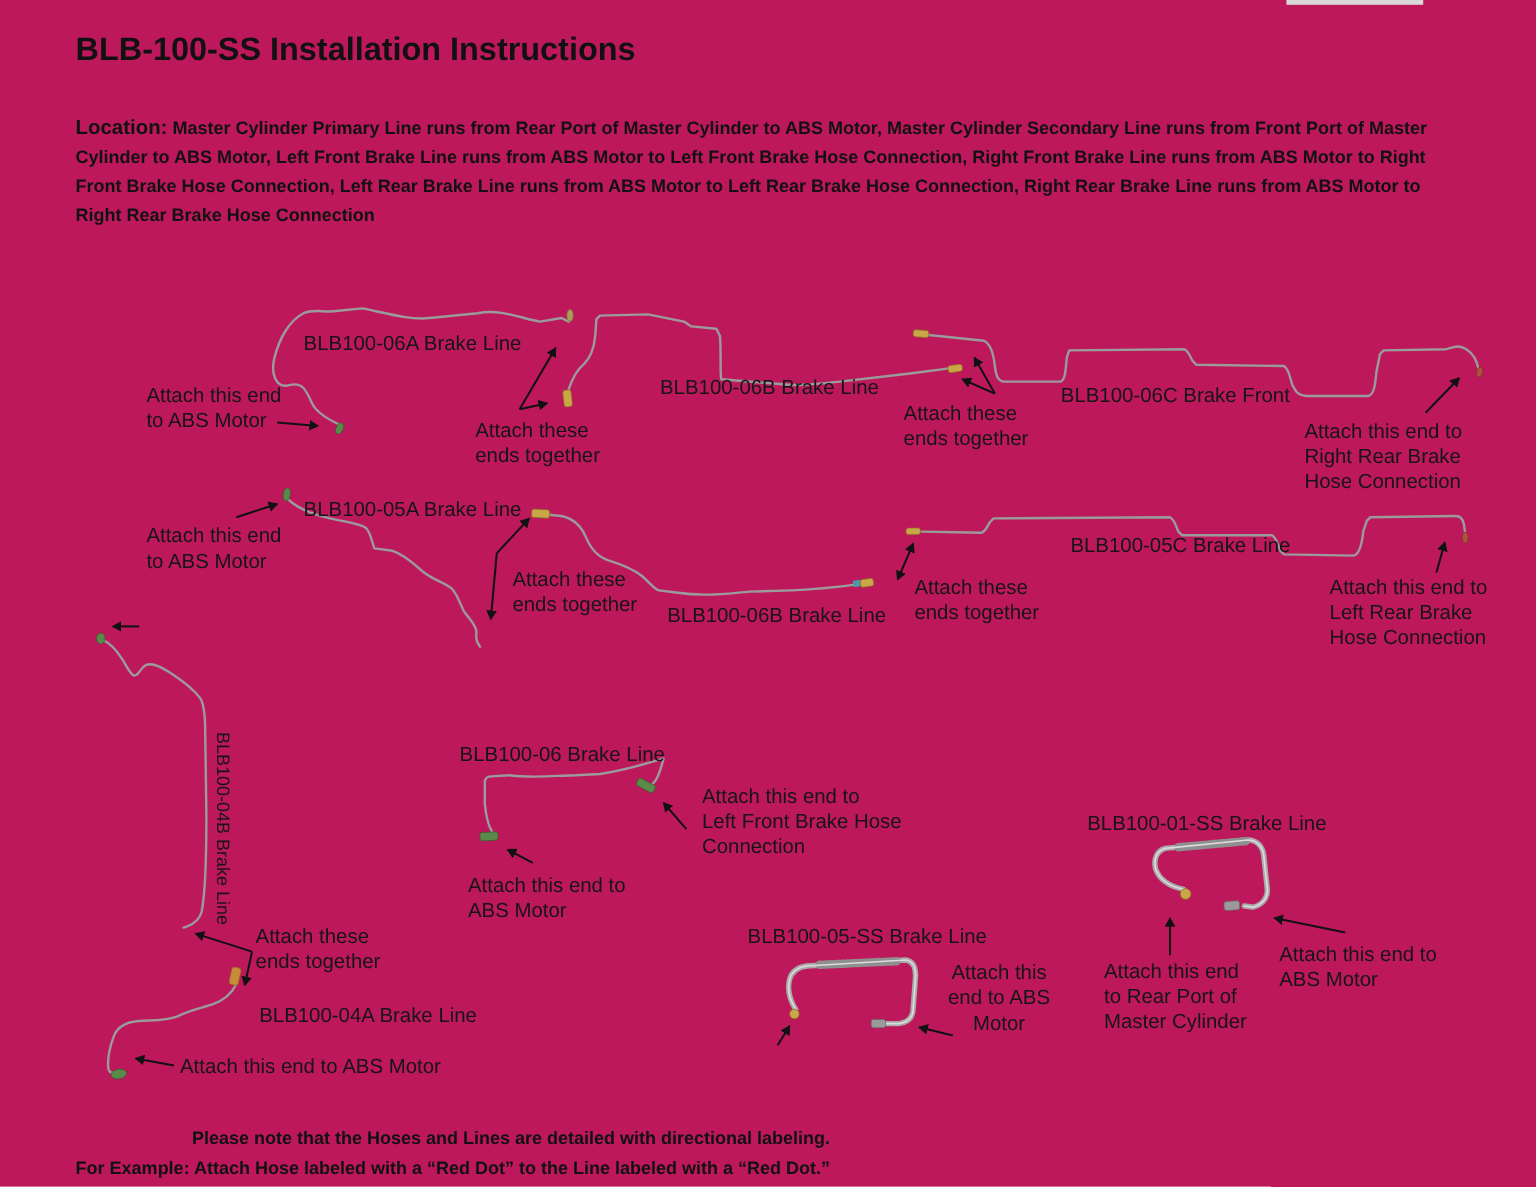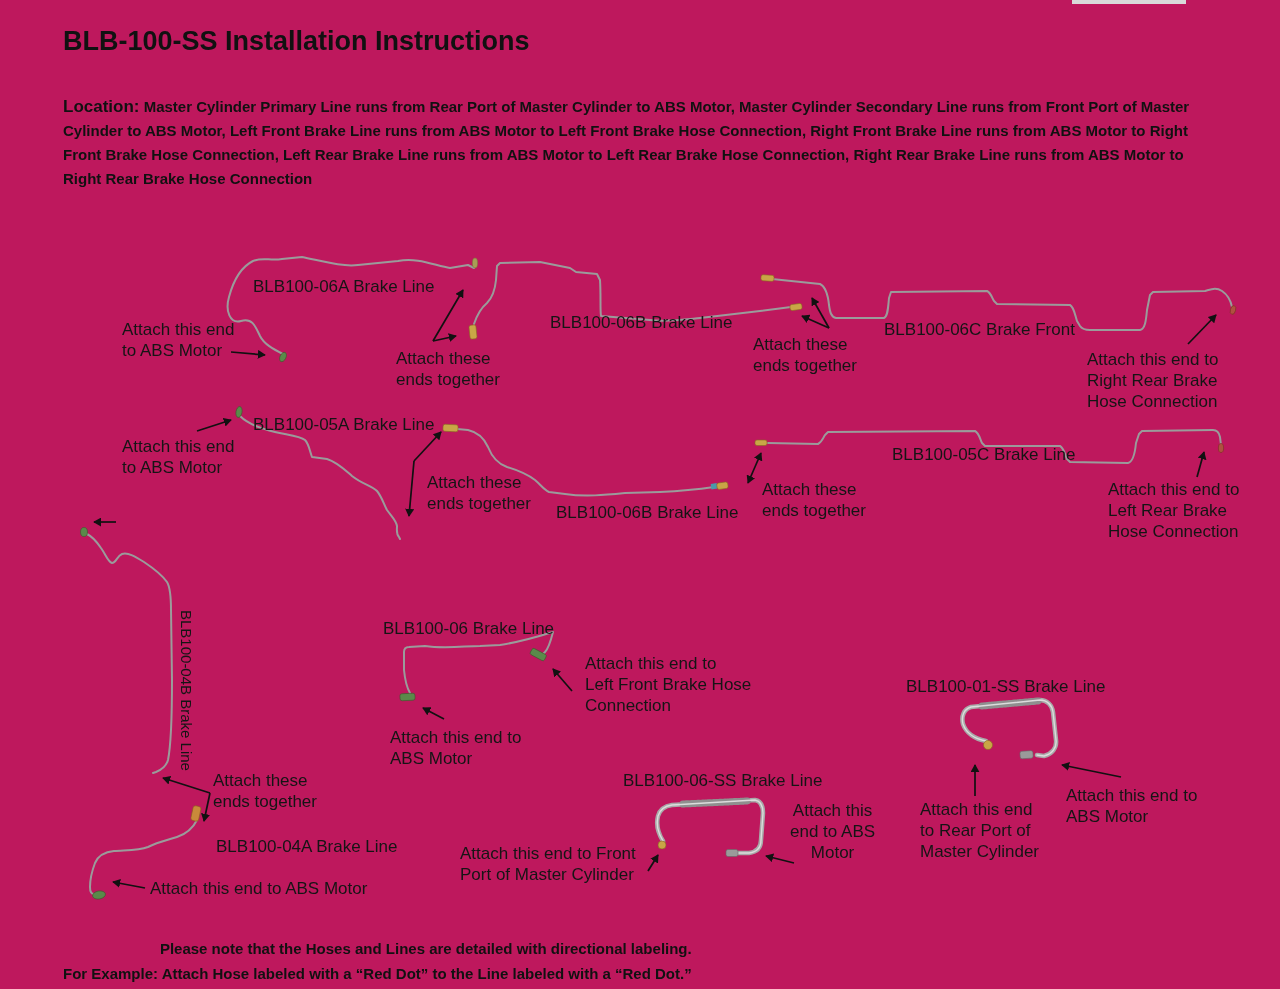--- a/index.html
+++ b/index.html
@@ -157,23 +157,21 @@
   <div class="lbl" style="left:213px;top:770px;">Attach these
 ends together</div>
   <div class="lbl" style="left:216px;top:836px;">BLB100-04A Brake Line</div>
   <div class="lbl" style="left:150px;top:878px;">Attach this end to ABS Motor</div>
   <div class="lbl" style="left:383px;top:618px;">BLB100-06 Brake Line</div>
   <div class="lbl" style="left:585px;top:653px;">Attach this end to
 Left Front Brake Hose
 Connection</div>
   <div class="lbl" style="left:390px;top:727px;">Attach this end to
 ABS Motor</div>
-  <div class="lbl" style="left:623px;top:770px;">BLB100-06-SS Brake Line</div>
-  <div class="lbl" style="left:460px;top:843px;">Attach this end to Front
-Port of Master Cylinder</div>
+  <div class="lbl" style="left:623px;top:770px;">BLB100-05-SS Brake Line</div>
   <div class="lbl" style="left:790px;top:800px;text-align:center;">Attach this
 end to ABS
 Motor</div>
   <div class="lbl" style="left:906px;top:676px;">BLB100-01-SS Brake Line</div>
   <div class="lbl" style="left:920px;top:799px;">Attach this end
 to Rear Port of
 Master Cylinder</div>
   <div class="lbl" style="left:1066px;top:785px;">Attach this end to
 ABS Motor</div>
 

